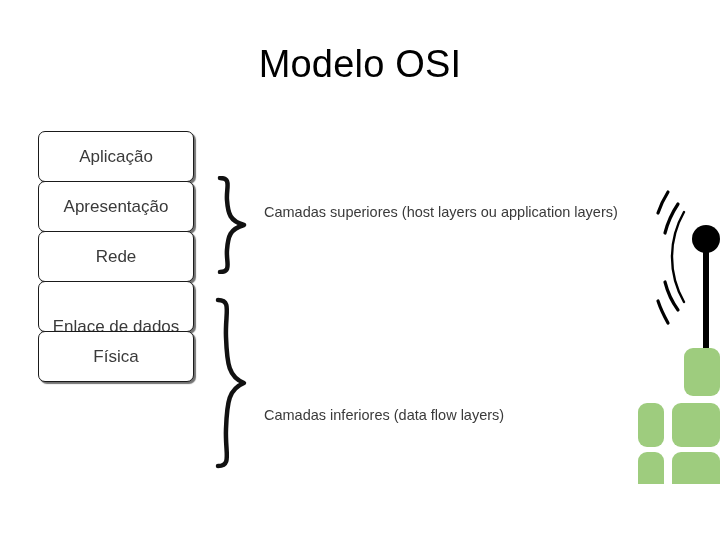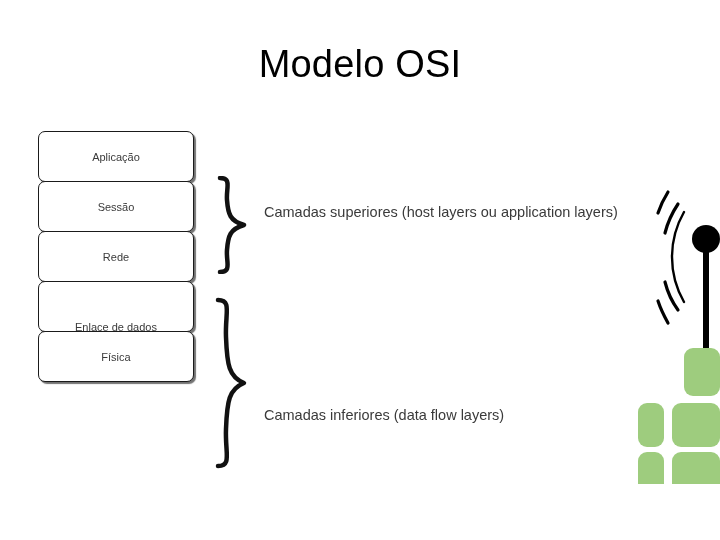--- a/index.html
+++ b/index.html
@@ -50,21 +50,21 @@
     margin-bottom: -1px;
     background: #ffffff;
     border: 1px solid #1a1a1a;
     border-radius: 7px;
     display: flex;
     align-items: center;
     justify-content: center;
     box-shadow: 2px 2px 1px rgba(0,0,0,0.55);
   }
   .layer-label {
-    font-size: 11px;
+    font-size: 17px;
     color: #3a3a3a;
     white-space: nowrap;
   }
 
   
   .brace {
     position: absolute;
     color: #111111;
   }
   #brace-upper {
@@ -121,21 +121,21 @@
 
 <div id="slide" style="background: rgb(255, 255, 255);">
 
   <div id="slide-title" style="color: rgb(0, 0, 0);">Modelo OSI</div>
 
   <div id="layer-stack">
     <div class="layer-box">
       <span class="layer-label" style="color: rgb(58, 58, 58);">Aplicação</span>
     </div>
     <div class="layer-box">
-      <span class="layer-label" style="color: rgb(58, 58, 58);">Sessão</span>
+      <span class="layer-label" style="color: rgb(58, 58, 58);">Apresentação</span>
     </div>
     <div class="layer-box">
       <span class="layer-label" style="color: rgb(58, 58, 58);">Rede</span>
     </div>
     <div class="layer-box">
       <span class="layer-label" style="color: rgb(58, 58, 58); margin-top: 40px;">Enlace de dados</span>
     </div>
     <div class="layer-box">
       <span class="layer-label" style="color: rgb(58, 58, 58); text-align: right;">Física</span>
     </div>

